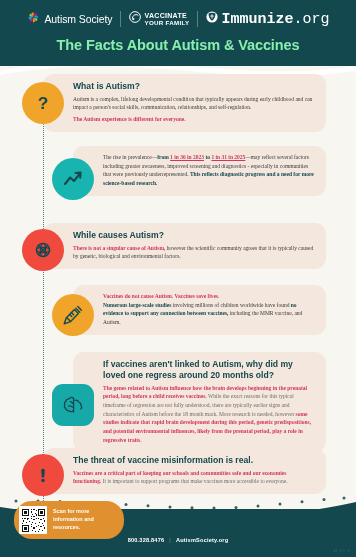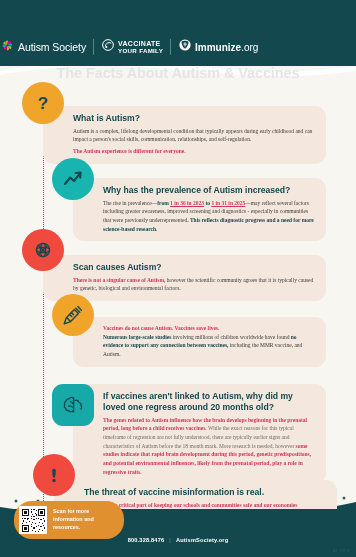--- a/index.html
+++ b/index.html
@@ -17,38 +17,38 @@
     overflow:hidden;
   }
 
   
   .header {
     position:absolute; top:0; left:0; width:356px; height:66px;
     background:#14484f;
     z-index:5;
   }
   .logorow {
-    display:flex; align-items:center; justify-content:flex-start;
-    gap:7px; height:30px; padding-top:8px;margin-top:28px;
+    display:flex; align-items:center; justify-content:center;
+    gap:7px; height:30px; padding-top:8px;
   }
   .logo { display:flex; align-items:center; gap:3px; }
   .logo-text {
     color:#ffffff; font-size:10.5px; font-weight:400; letter-spacing:-0.1px;
     white-space:nowrap;
   }
   .vsep { width:1px; height:16px; background:#5b8288; }
   .vyf-stack { display:flex; flex-direction:column; line-height:1; }
   .vyf-l1 { color:#fff; font-size:7px; font-weight:700; letter-spacing:0.3px; }
   .vyf-l2 { color:#fff; font-size:6.2px; font-weight:700; letter-spacing:0.3px; margin-top:1px; }
-  .imm-text { color:#fff; font-size:10px; font-weight:700; white-space:nowrap; }
+  .imm-text { color:#fff; font-size:15px; font-weight:700; white-space:nowrap;font-family:Liberation Mono, monospace; }
   .imm-text span { font-weight:400; }
 
   .poster-title {
     text-align:center;
-    color:#e5e5e5;
+    color:#86efac;
     font-size:14.5px;
     font-weight:700;
     letter-spacing:-0.1px;
     margin-top:7px;
   }
 
   
   .bodybg {
     position:absolute; top:62px; left:0; width:356px; height:450px;
     background:#f7f6f1;
@@ -79,21 +79,21 @@
     display:flex; align-items:center; justify-content:center;
     position:relative; z-index:6;
   }
   .badge.sq { border-radius:11px; }
   .panel {
     background:#f4e7dd;
     border-radius:11px;
     padding:7px 11px 8px 11px;
     margin-left:-21px;
     padding-left:30px;
-    position:relative; z-index:5;margin-top:32px;
+    position:relative; z-index:5;
   }
   .panel h3 {
     color:#14484f; font-size:8.6px; font-weight:700;
     line-height:1.28; margin-bottom:2.5px;
   }
   .panel p {
     color:#3b3b3b; font-size:5.5px; line-height:1.58;
     font-family:"Liberation Serif", serif;
   }
   .panel p.lead { color:#d2365c; font-weight:700; }
@@ -213,37 +213,36 @@
   </div>
 
   <div class="card" style="left:52px; top:146px; width:294px;">
     <div class="badge" style="background:#18b5b0; margin-top:12px;">
       <svg width="24" height="24" viewBox="0 0 24 24">
         <path d="M4 17 L9.2 10.5 L13 14 L19 6.4" fill="none" stroke="#14484f" stroke-width="2.1" stroke-linecap="round" stroke-linejoin="round"></path>
         <path d="M14.6 6 L19.6 5.6 L19.2 10.6" fill="none" stroke="#14484f" stroke-width="2.1" stroke-linecap="round" stroke-linejoin="round"></path>
       </svg>
     </div>
     <div class="panel" style="width:253px;">
-      <h3>Why has the prevalence of Autism increased?</h3>
       <p><span>The rise in prevalence—</span><span class="em-dark">from </span><span class="lnk">1 in 36 in 2023</span><span class="em-dark"> to </span><span class="lnk">1 in 31 in 2025</span><span>—may reflect several factors including greater awareness, improved screening and diagnostics - especially in communities that were previously underrepresented. </span><span class="em-dark">This reflects diagnostic progress and a need for more science-based research.</span></p>
     </div>
   </div>
 
   <div class="card" style="left:22px; top:223px; width:324px;">
     <div class="badge" style="background:#ef4a3d; margin-top:6px;">
       <svg width="24" height="24" viewBox="0 0 24 24">
         <circle cx="12" cy="12" r="6.6" fill="none" stroke="#14484f" stroke-width="1.3"></circle>
         <ellipse cx="12" cy="12" rx="6.6" ry="2.6" fill="none" stroke="#14484f" stroke-width="1.3"></ellipse>
         <ellipse cx="12" cy="12" rx="2.6" ry="6.6" fill="none" stroke="#14484f" stroke-width="1.3"></ellipse>
         <path d="M7.3 7.3 L16.7 16.7 M16.7 7.3 L7.3 16.7" stroke="#14484f" stroke-width="1.3"></path>
         <circle cx="12" cy="12" r="1.5" fill="#14484f"></circle>
       </svg>
     </div>
     <div class="panel" style="width:283px;">
-      <h3>Scan causes Autism?</h3>
+      <h3>While causes Autism?</h3>
       <p><span class="em-pink">There is not a singular cause of Autism,</span><span> however the scientific community agrees that it is typically caused by genetic, biological and environmental factors.</span></p>
     </div>
   </div>
 
   <div class="card" style="left:52px; top:285px; width:294px;">
     <div class="badge" style="background:#f0a52a; margin-top:9px;">
       <svg width="24" height="24" viewBox="0 0 24 24">
         <g stroke="#14484f" stroke-width="1.4" fill="none" stroke-linecap="round" stroke-linejoin="round">
           <path d="M14.8 5.2 L18.8 9.2"></path>
           <path d="M16.8 3.6 L20.4 7.2"></path>
@@ -269,21 +268,21 @@
           <path d="M14.2 7.4c1.6-.4 3.3.5 3.8 2 1.4.3 2.3 1.8 1.9 3.2 1 .9 1 2.5 0 3.4"></path>
         </g>
       </svg>
     </div>
     <div class="panel" style="width:253px;">
       <h3>If vaccines aren't linked to Autism, why did my loved one regress around 20 months old?</h3>
       <p><span class="em-pink">The genes related to Autism influence how the brain develops beginning in the prenatal period, long before a child receives vaccines.</span><span class="muted"> While the exact reasons for this typical timeframe of regression are not fully understood, there are typically earlier signs and characteristics of Autism before the 18 month mark. More research is needed, however </span><span class="em-pink">some studies indicate that rapid brain development during this period, genetic predispositions, and potential environmental influences, likely from the prenatal period, play a role in regressive traits.</span></p>
     </div>
   </div>
 
-  <div class="card" style="left:33px; top:448px; width:324px;">
+  <div class="card" style="left:22px; top:448px; width:324px;">
     <div class="badge" style="background:#ef4a3d; margin-top:6px;">
       <svg width="22" height="22" viewBox="0 0 24 24">
         <path d="M12 5.2c1.2 0 2.1 1 2 2.2l-.6 6.2c-.1.8-.7 1.3-1.4 1.3s-1.3-.5-1.4-1.3l-.6-6.2c-.1-1.2.8-2.2 2-2.2z" fill="#14484f"></path>
         <circle cx="12" cy="18.1" r="1.9" fill="#14484f"></circle>
       </svg>
     </div>
     <div class="panel" style="width:283px;">
       <h3>The threat of vaccine misinformation is real.</h3>
       <p><span class="em-pink">Vaccines are a critical part of keeping our schools and communities safe and our economies functioning.</span><span class="muted"> It is important to support programs that make vaccines more accessible to everyone.</span></p>
     </div>

